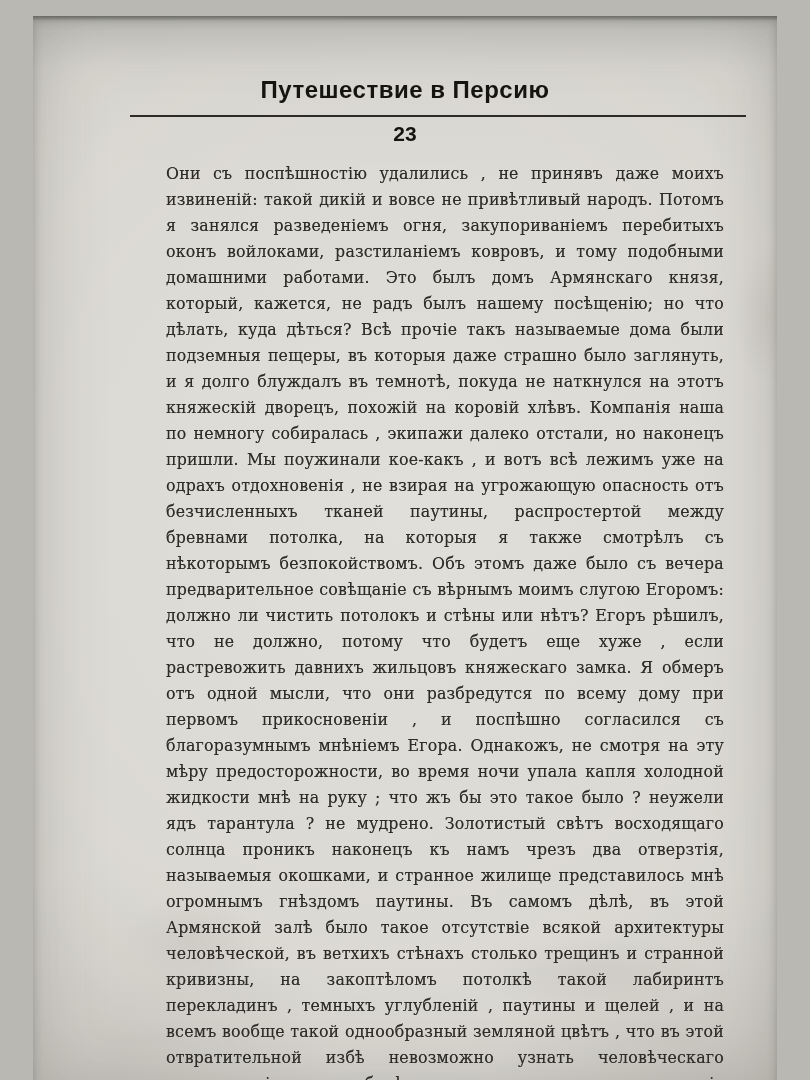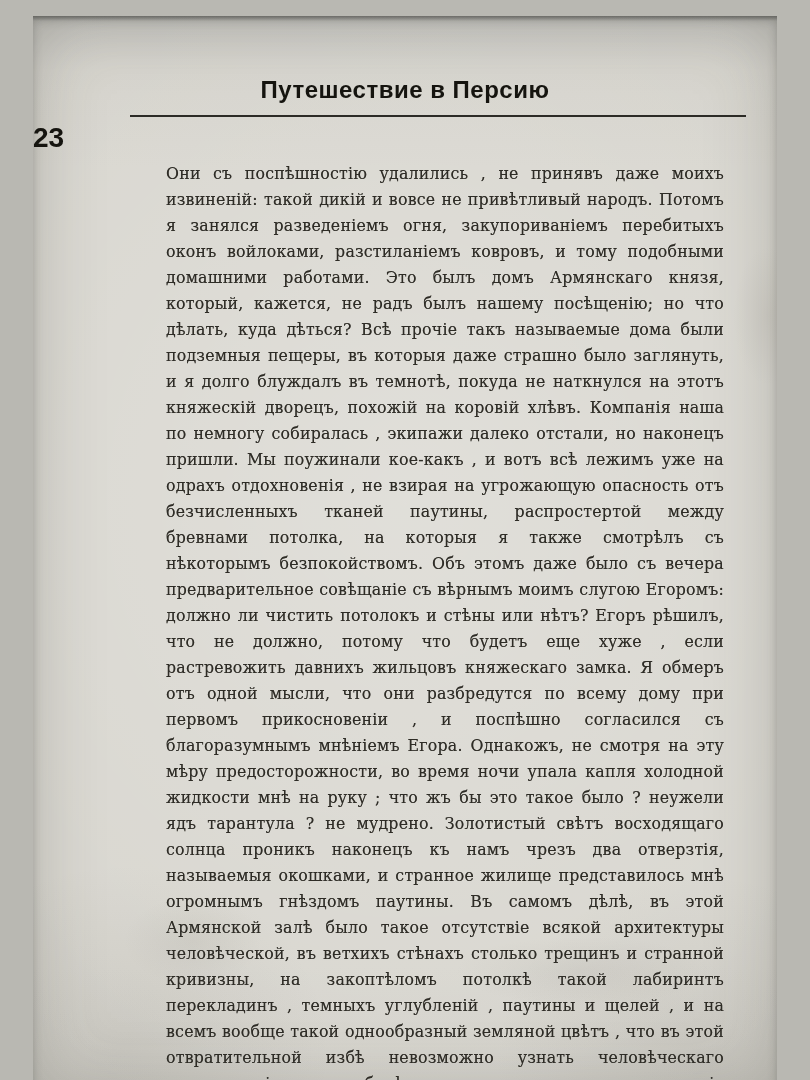--- a/index.html
+++ b/index.html
@@ -47,23 +47,24 @@
     left: 97px;
     width: 616px;
     height: 2px;
     background: #2c2b26;
   }
   .page-number {
     position: absolute;
     top: 106px;
     left: 0;
     width: 100%;
+    text-align: center;
     font-family: "Liberation Sans", sans-serif;
     font-weight: bold;
-    font-size: 28px;
+    font-size: 21px;
     color: #15140f;
   }
   .body-text {
     position: absolute;
     top: 145px;
     left: 133px;
     width: 558px;
     color: #2e2c26;
     font-size: 15.8px;
     line-height: 26px;

